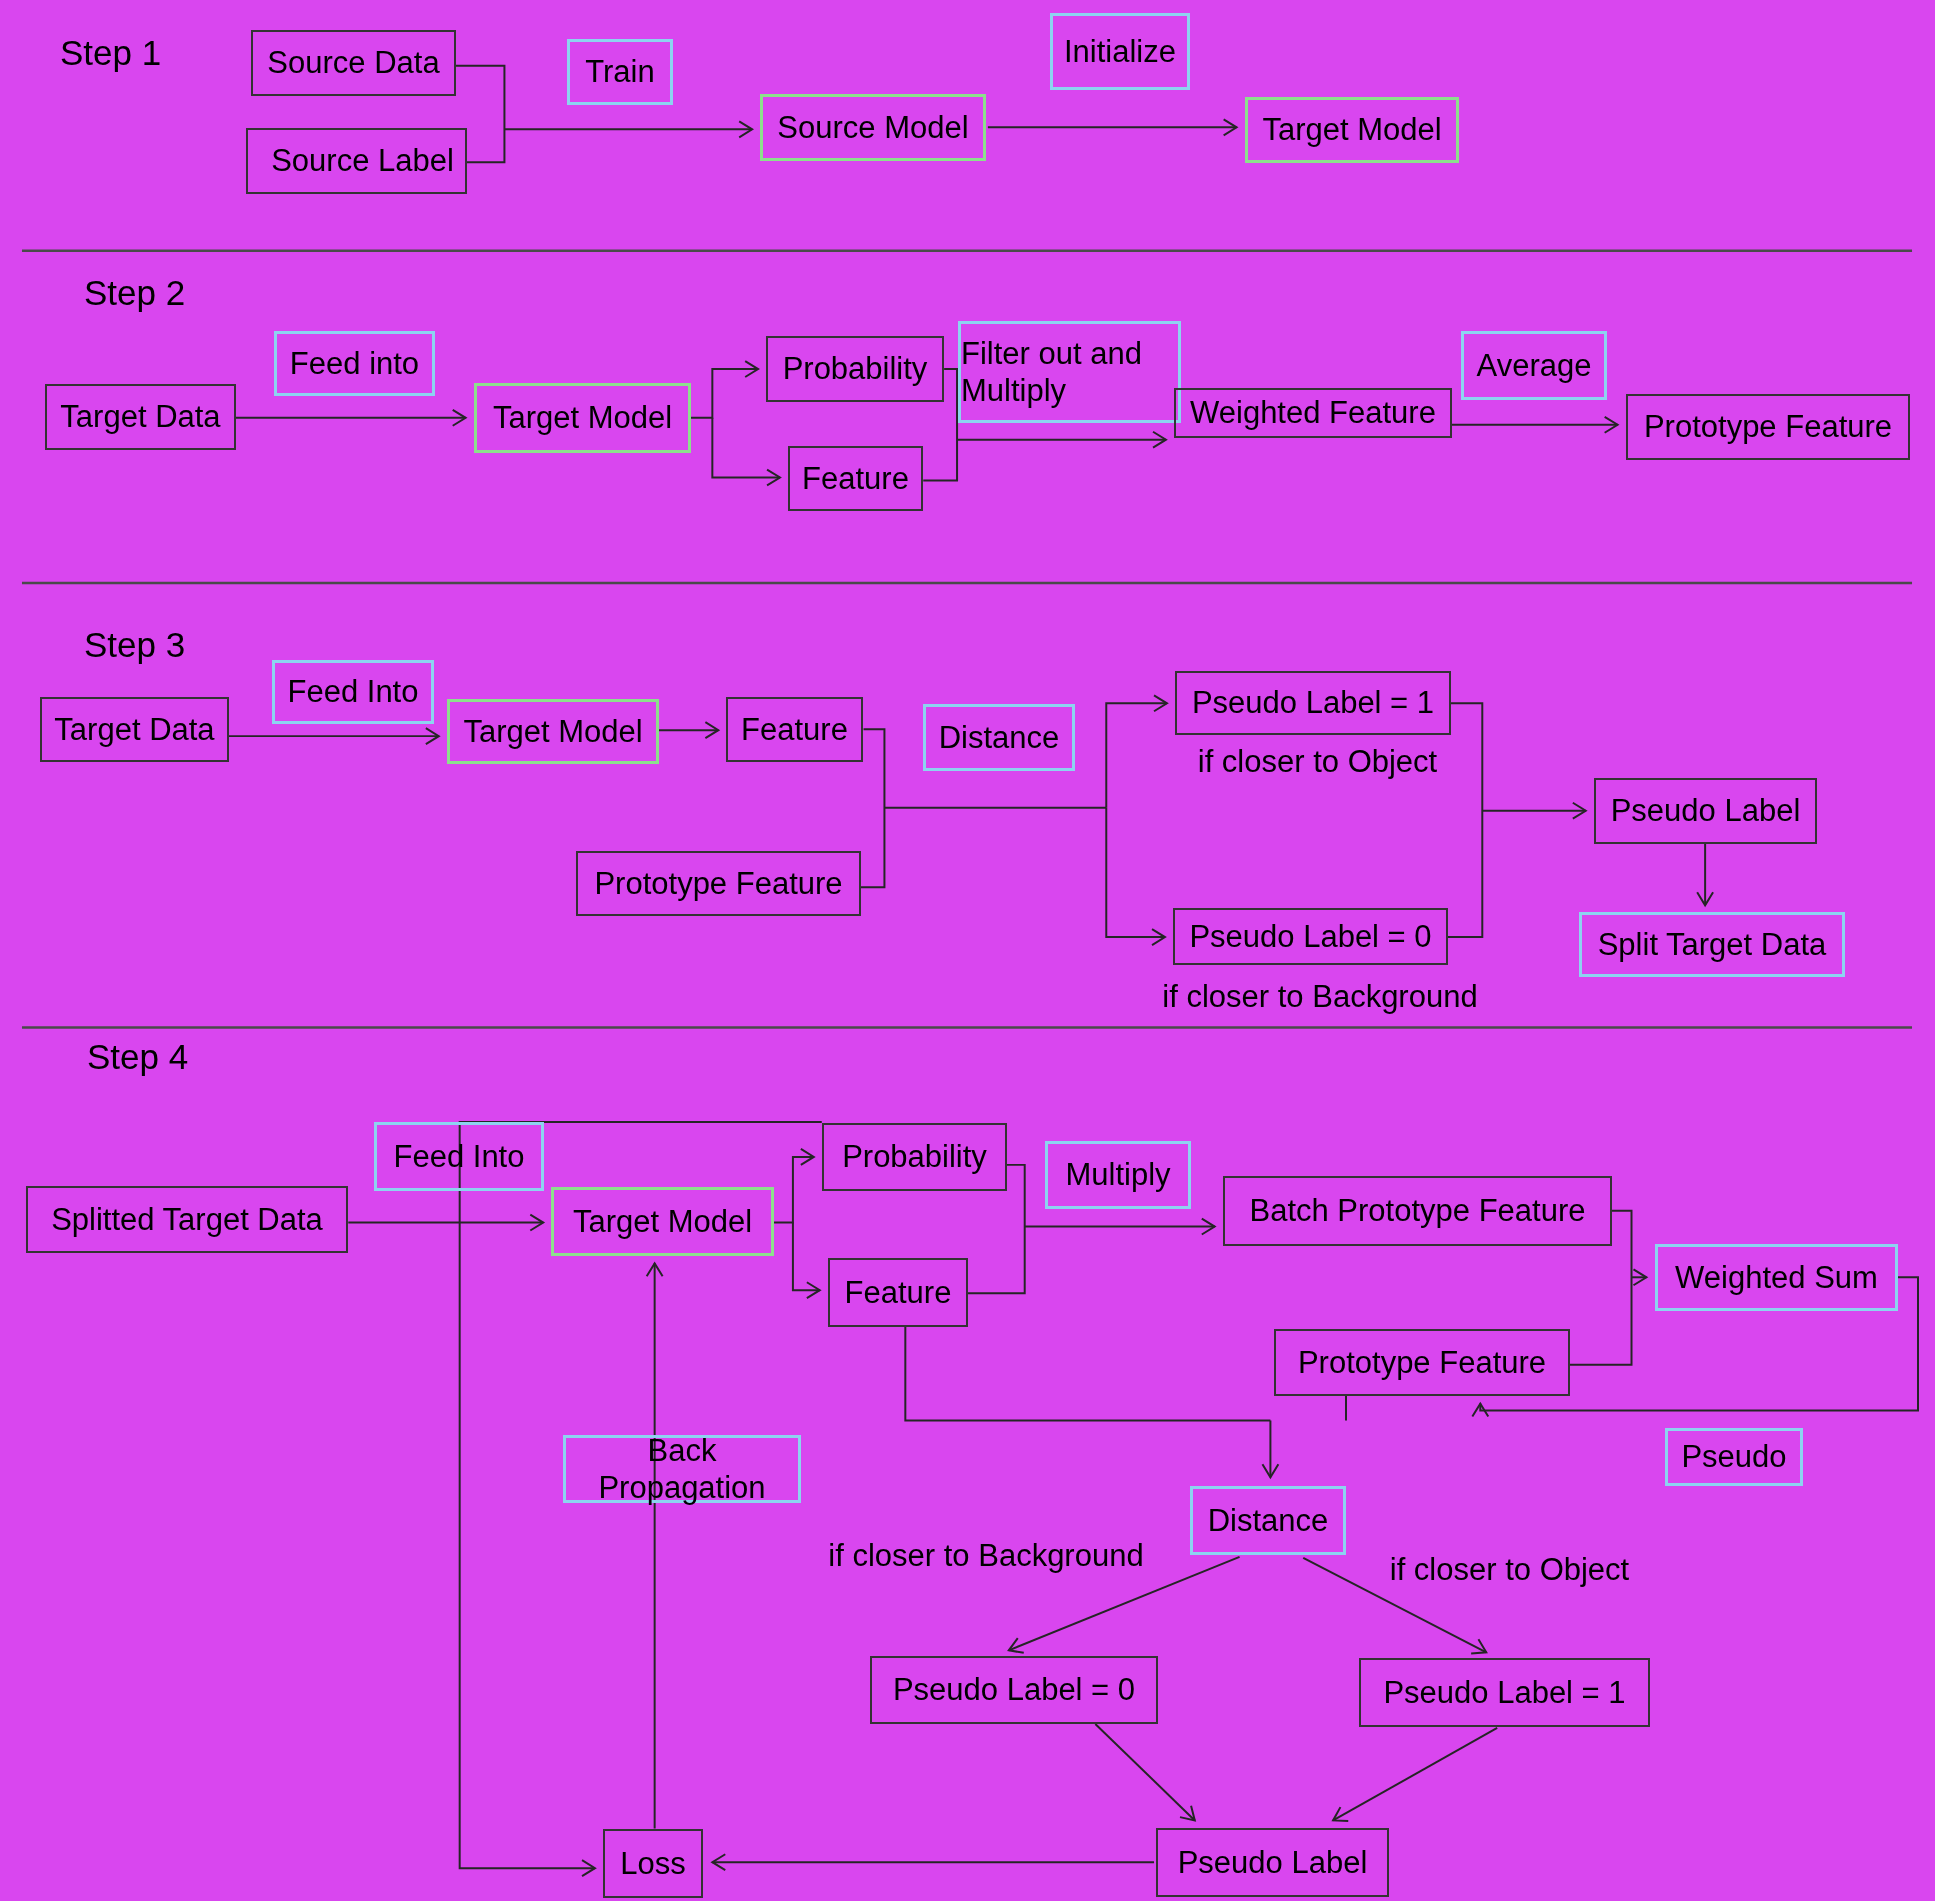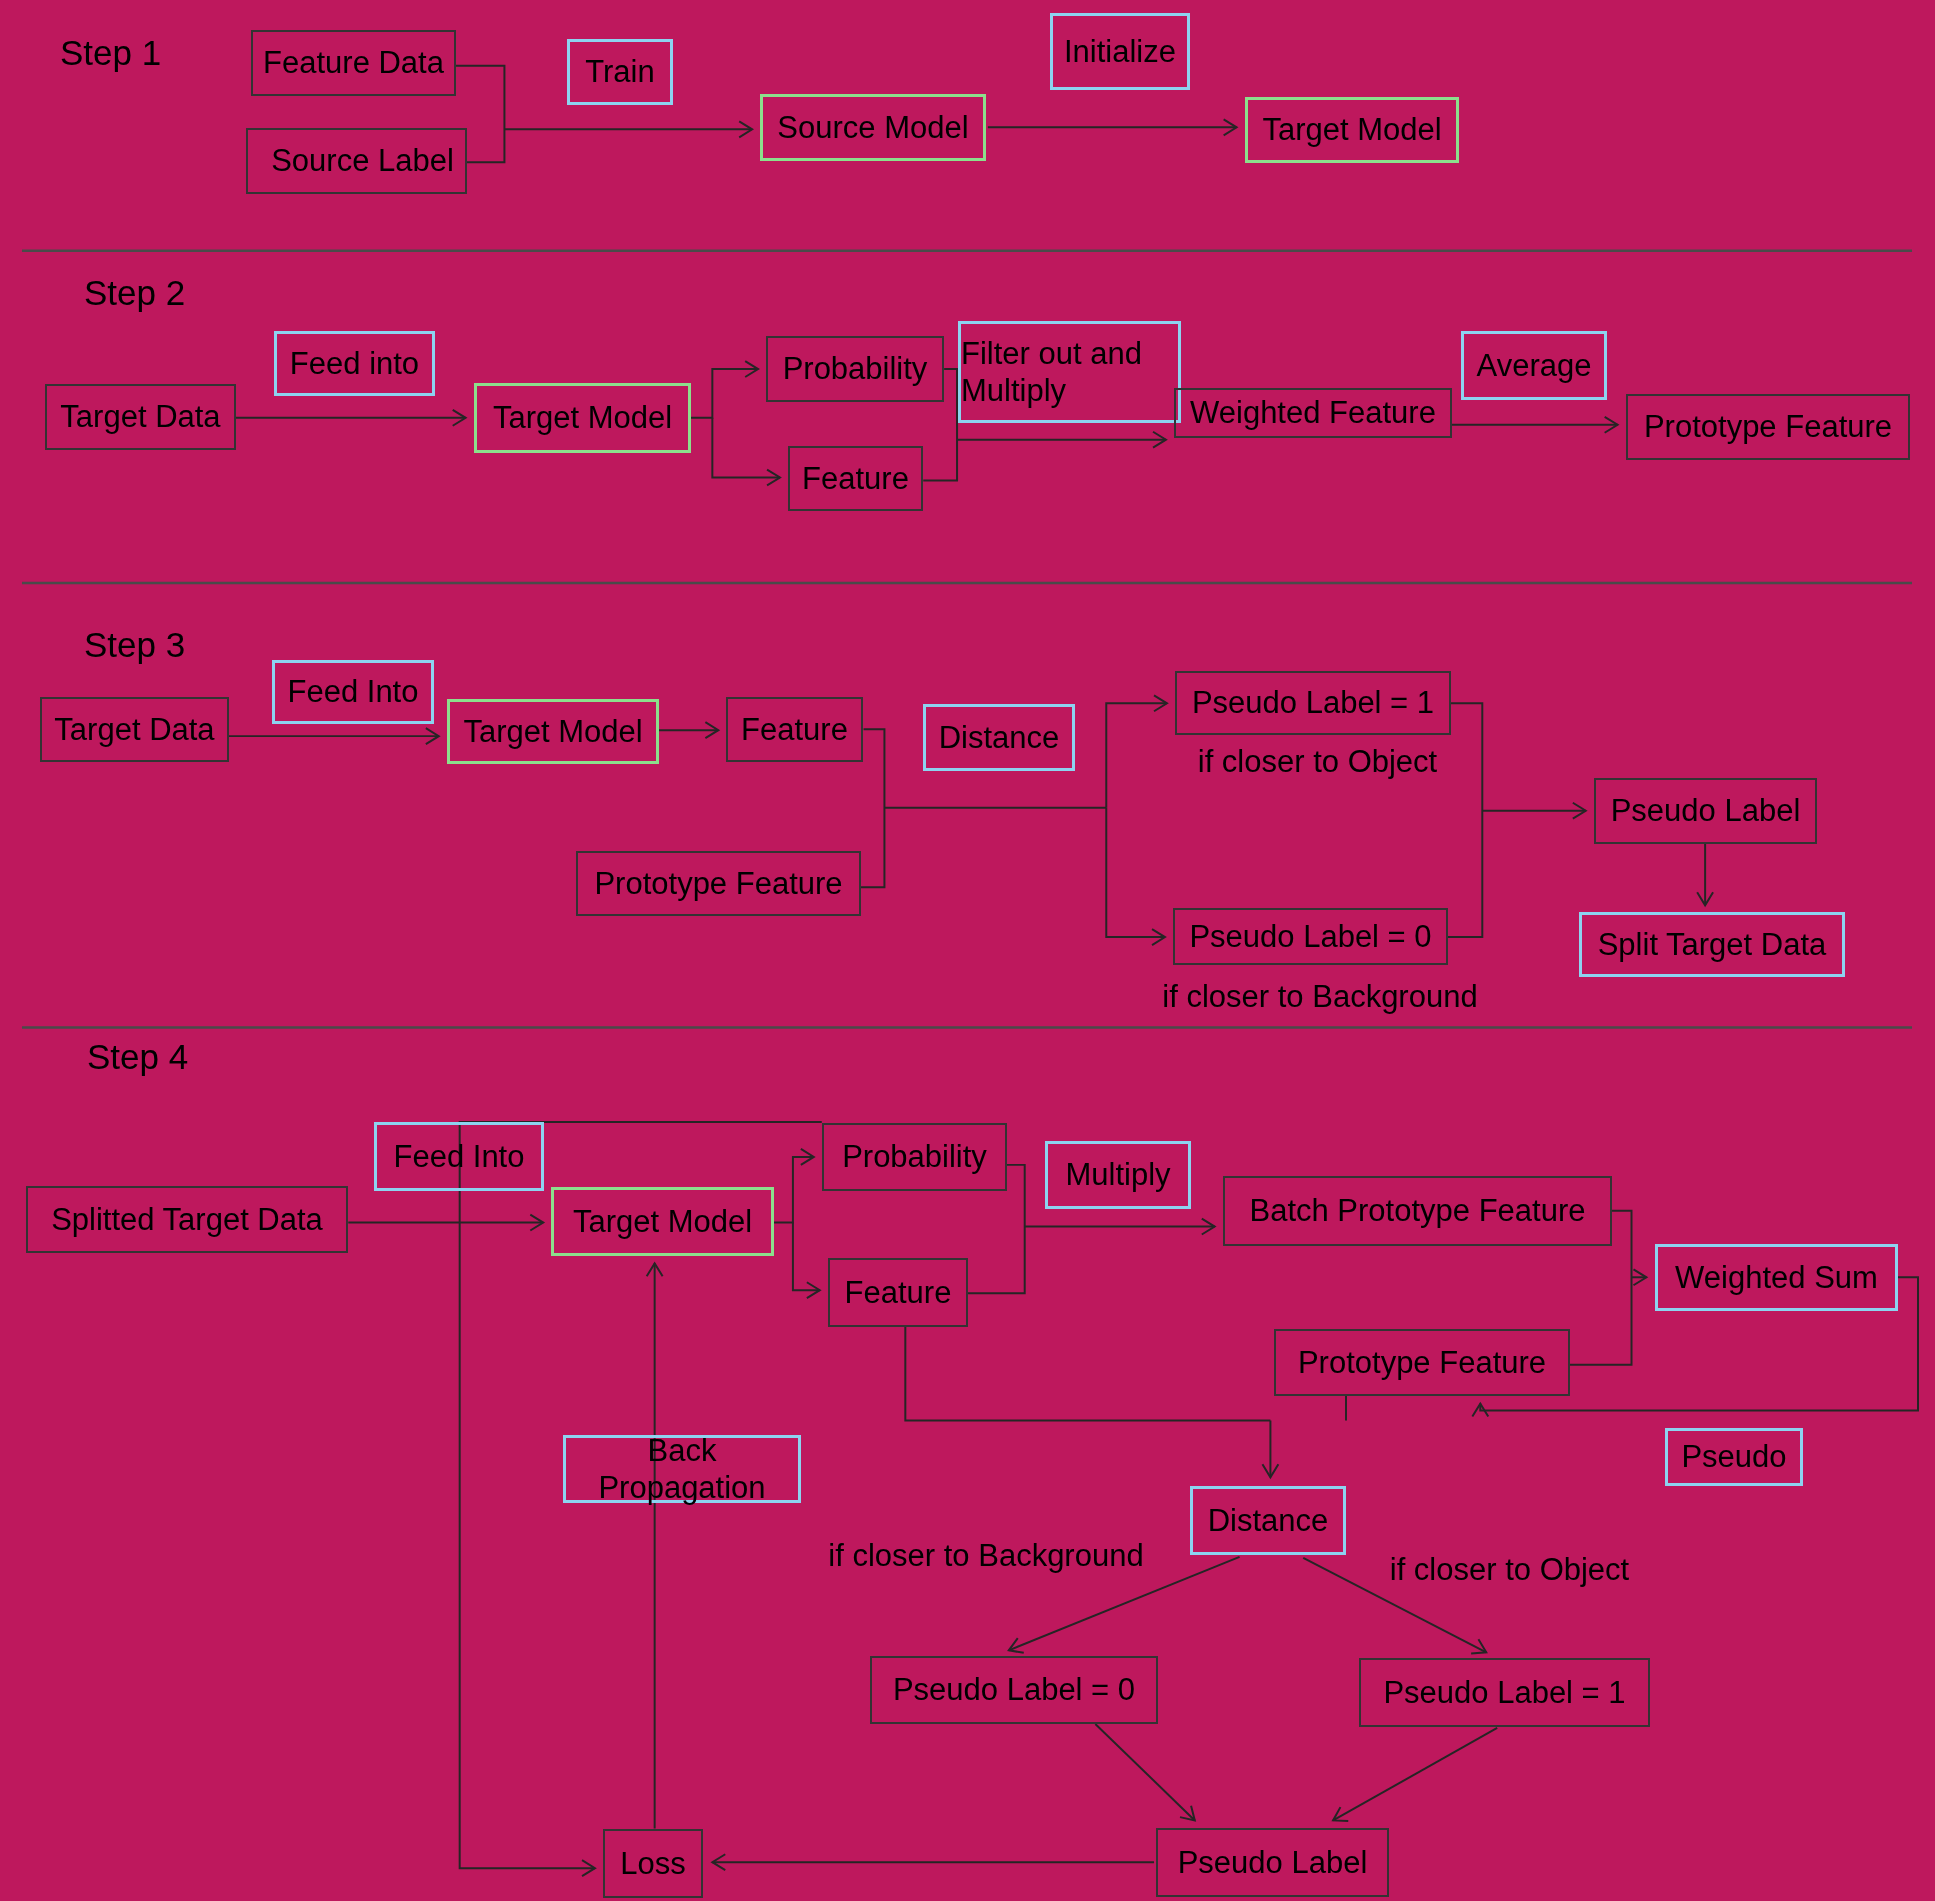--- a/index.html
+++ b/index.html
@@ -5,21 +5,21 @@
   html, body {
     margin: 0;
     padding: 0;
     background: #ffffff;
     font-family: "Liberation Sans", sans-serif;
   }
   #canvas {
     position: relative;
     width: 1935px;
     height: 1901px;
-    background: #be185d;
+    background: #d946ef;
     overflow: hidden;
   }
   #wires {
     position: absolute;
     left: 0; top: 0;
     width: 1935px;
     height: 1901px;
   }
   .node {
     position: absolute;
@@ -88,21 +88,21 @@
         <polyline points="1277,1428 1277,1485" fill="none" stroke="#252525" stroke-width="2" marker-end="url(#arrow)"></polyline>
         <polyline points="1246,1565 1014,1659" fill="none" stroke="#252525" stroke-width="2" marker-end="url(#arrow)"></polyline>
         <polyline points="1310,1566 1494,1661" fill="none" stroke="#252525" stroke-width="2" marker-end="url(#arrow)"></polyline>
         <polyline points="1101,1733 1201,1830" fill="none" stroke="#252525" stroke-width="2" marker-end="url(#arrow)"></polyline>
         <polyline points="1505,1737 1340,1830" fill="none" stroke="#252525" stroke-width="2" marker-end="url(#arrow)"></polyline>
         <polyline points="1160,1872 716,1872" fill="none" stroke="#252525" stroke-width="2" marker-end="url(#arrow)"></polyline>
       </g>
   </svg>
   <div id="node-layer">
       <div class="node step" style="left: 60px; top: 30px; width: 139px; height: 46px;">Step 1</div>
-      <div class="node box" style="left: 251px; top: 30px; width: 205px; height: 66px;">Feature Data</div>
+      <div class="node box" style="left: 251px; top: 30px; width: 205px; height: 66px;">Source Data</div>
       <div class="node box" style="left: 246px; top: 128px; width: 221px; height: 66px; padding-left: 12px;">Source Label</div>
       <div class="node action" style="left: 567px; top: 39px; width: 106px; height: 66px;">Train</div>
       <div class="node model" style="left: 760px; top: 94px; width: 226px; height: 67px;">Source Model</div>
       <div class="node action" style="left: 1050px; top: 13px; width: 140px; height: 77px;">Initialize</div>
       <div class="node model" style="left: 1245px; top: 97px; width: 214px; height: 66px;">Target Model</div>
       <div class="node step" style="left: 84px; top: 271px; width: 139px; height: 44px;">Step 2</div>
       <div class="node box" style="left: 45px; top: 384px; width: 191px; height: 66px;">Target Data</div>
       <div class="node action" style="left: 274px; top: 331px; width: 161px; height: 65px;">Feed into</div>
       <div class="node model" style="left: 474px; top: 383px; width: 217px; height: 70px;">Target Model</div>
       <div class="node box" style="left: 766px; top: 336px; width: 178px; height: 66px;">Probability</div>

